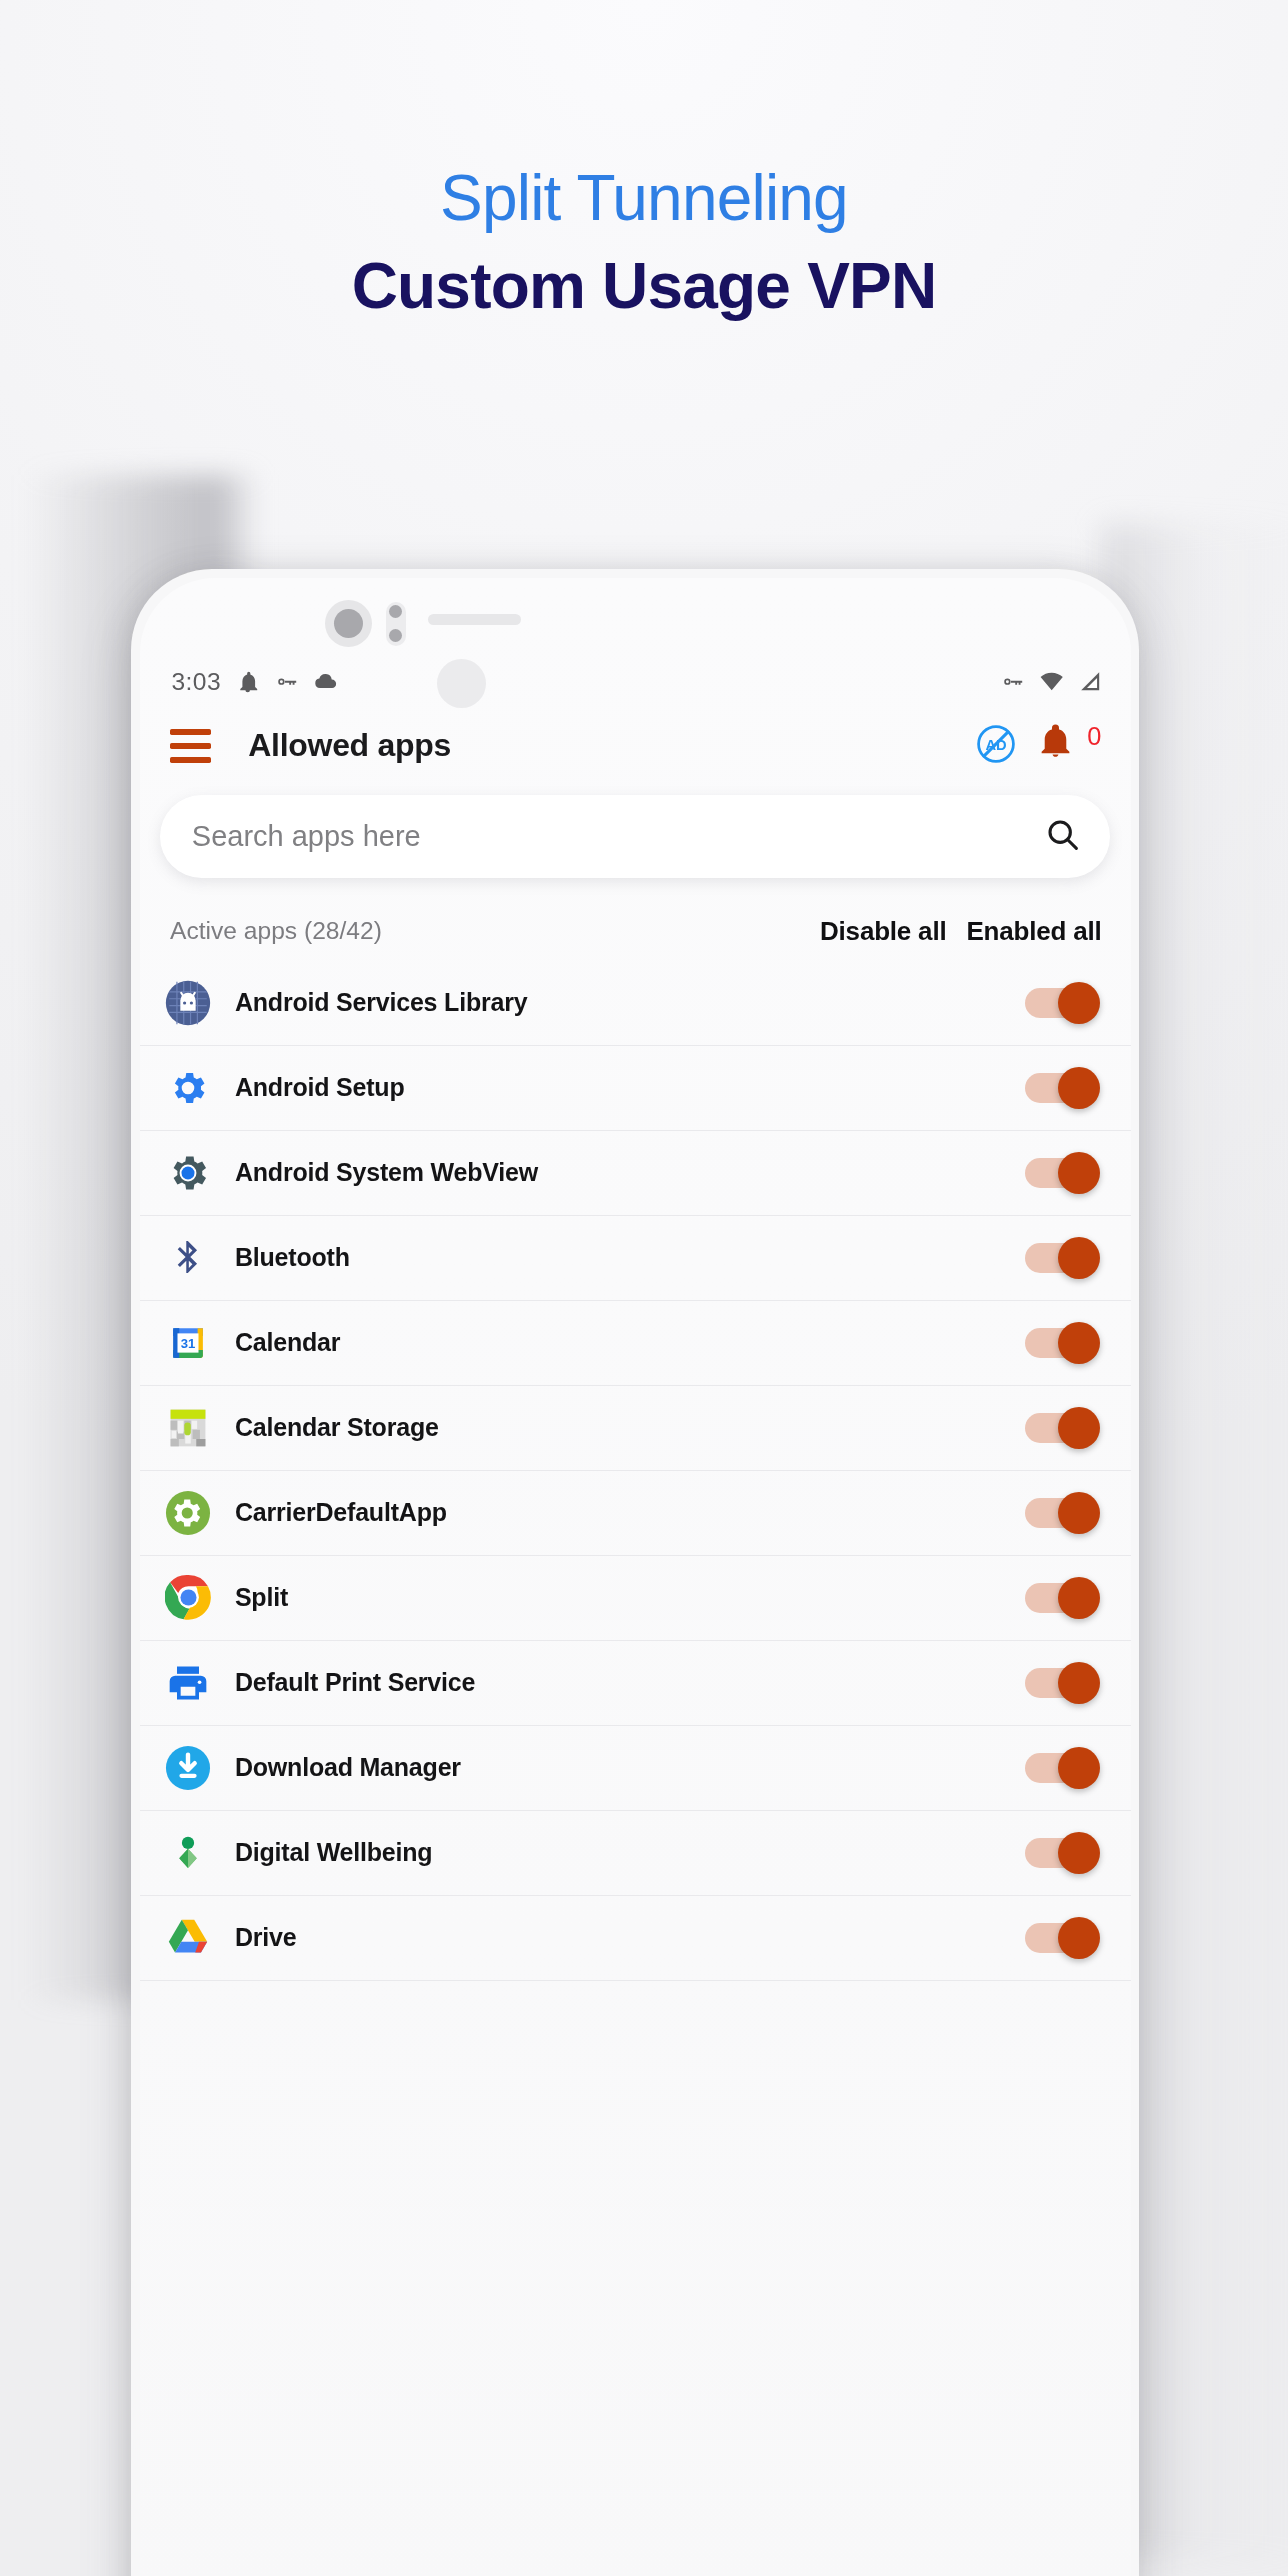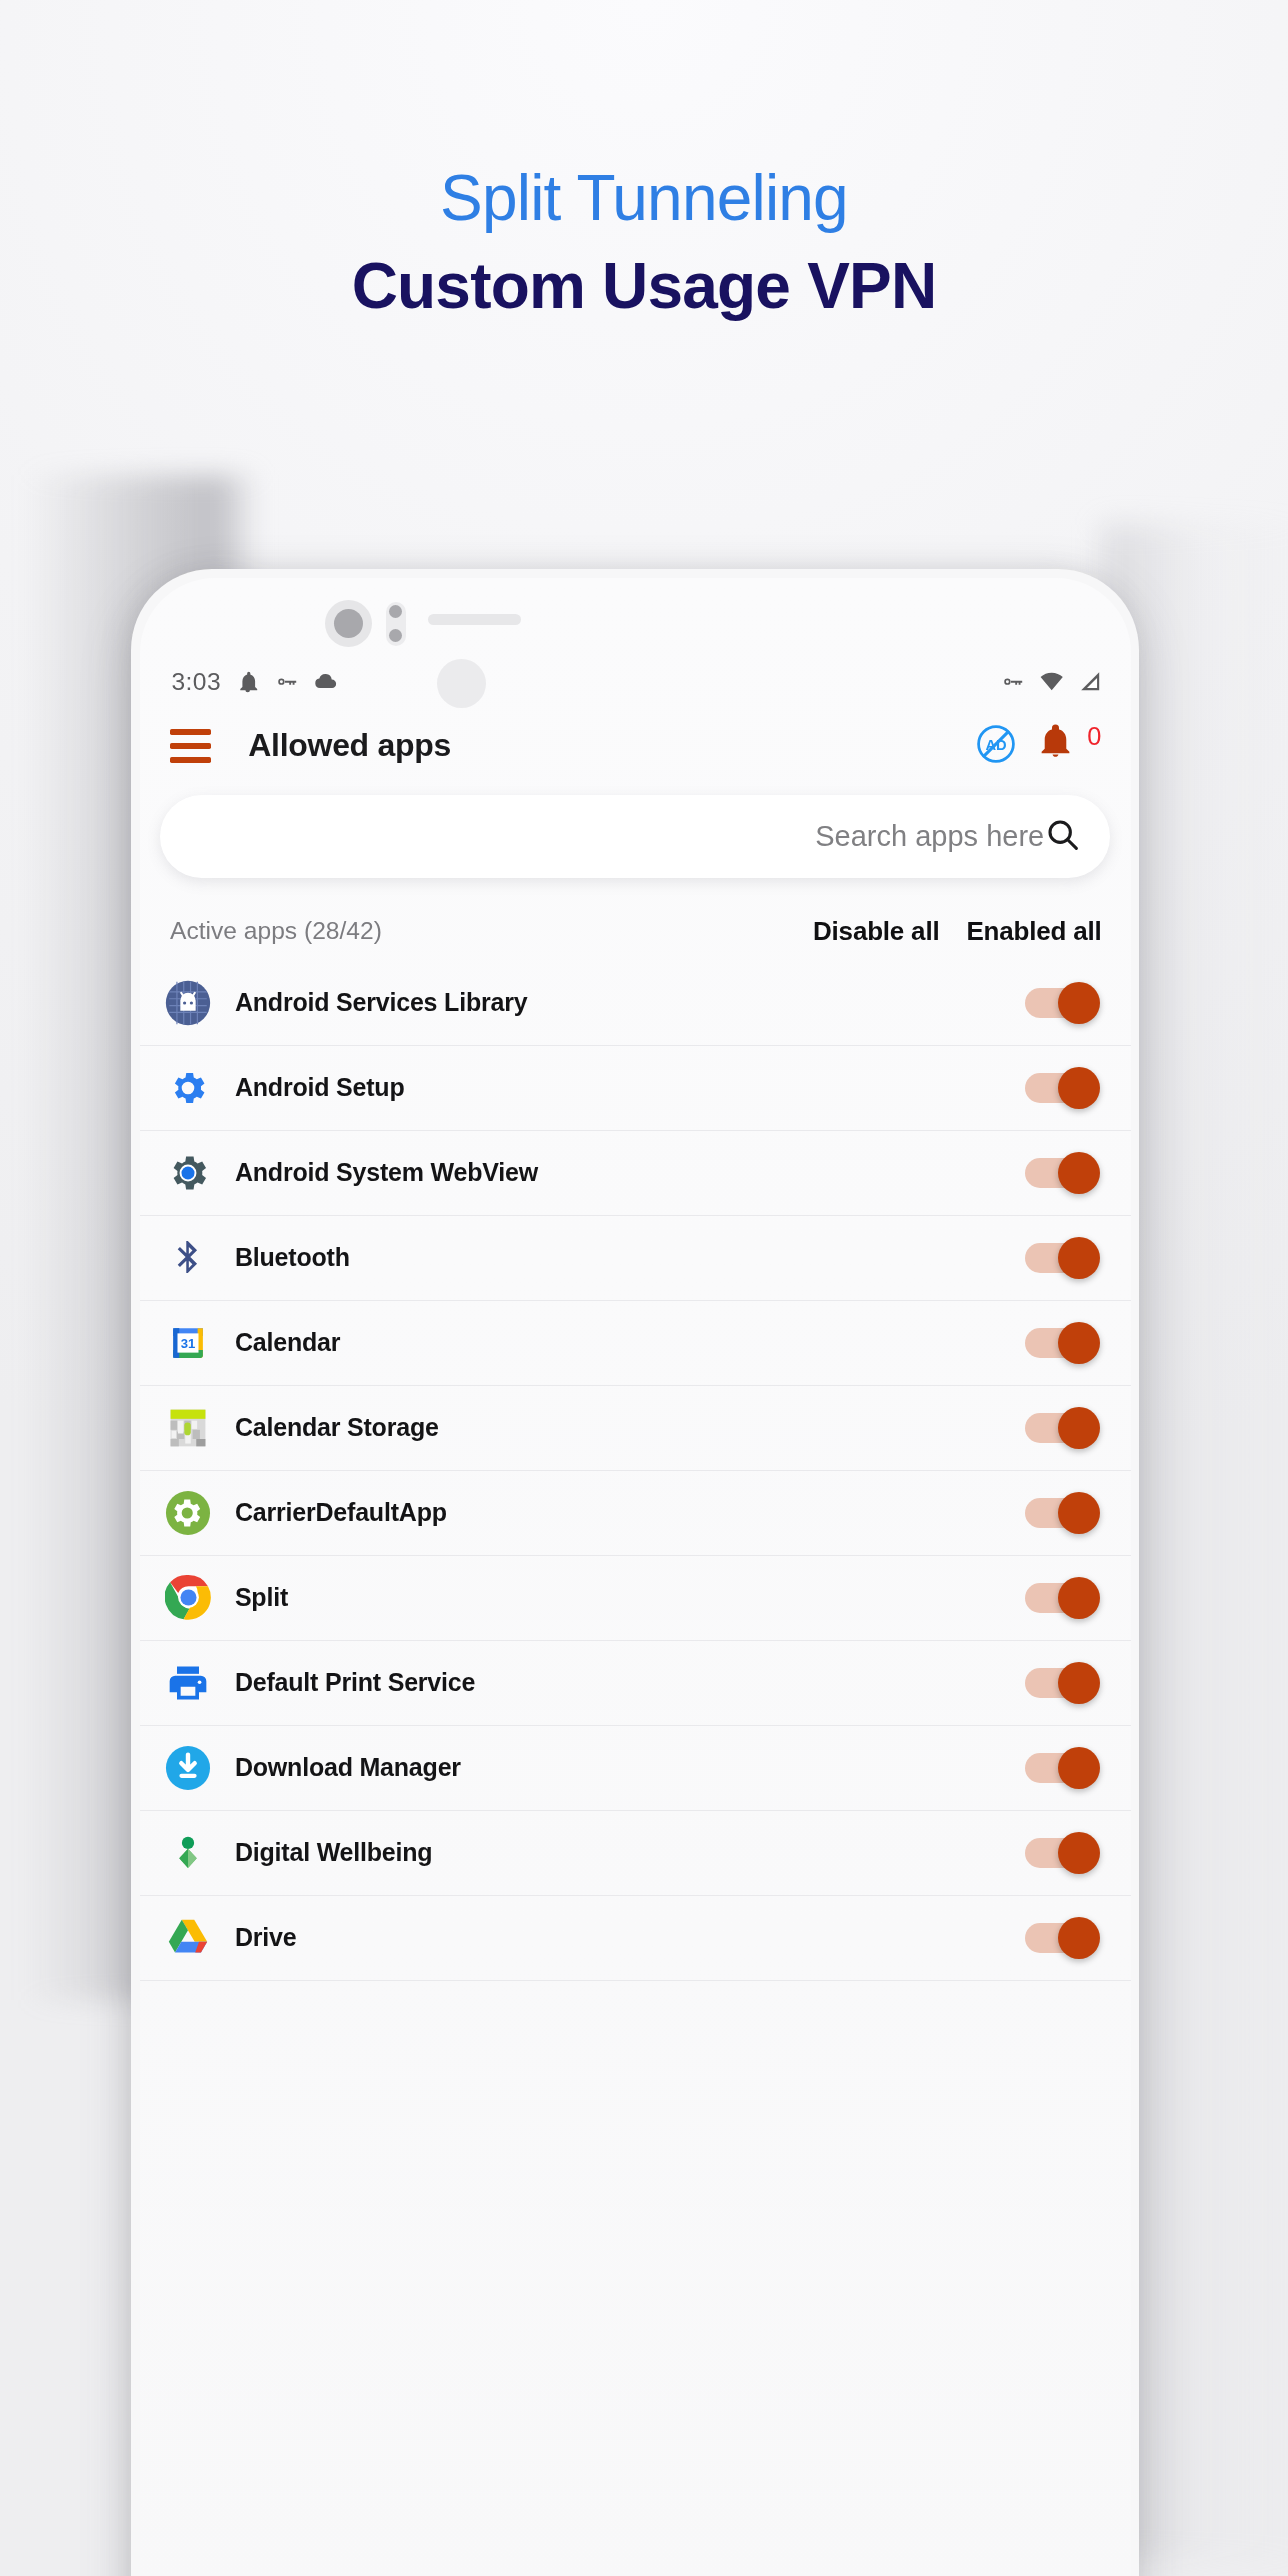--- a/index.html
+++ b/index.html
@@ -141,32 +141,32 @@
   
   .search-wrap { position:absolute; left:0; right:0; top: 217px; padding: 0 20.3px; }
   .search-box {
     height: 83px; border-radius: 51px; background: #ffffff;
     box-shadow: 0 4.2px 13.6px rgba(120,120,130,0.16);
     display:flex; align-items:center; padding: 0 29px 0 32px;
   }
   .search-input {
     flex:1; border:0; outline:0; background:transparent;
     font-family: "Liberation Sans", sans-serif;
-    font-size: 29px; color:#6d6d70;text-align:right;
+    font-size: 29px; color:#6d6d70;
   }
   .search-input::placeholder { color:#808083; }
 
   
   .controls {
     position: absolute; left:0; right:0; top: 324px;
     height: 59px; display:flex; align-items:center;
     padding: 0 29px 0 30.5px;
   }
   .active-count { font-size: 24.6px; color:#7c7c80; }
-  .ctl-actions { margin-left:auto; display:flex; align-items:center; gap: 27px; }
+  .ctl-actions { margin-left:auto; display:flex; align-items:center; gap: 20px; }
   .ctl-btn { font-size: 26px; font-weight: bold; color:#101012; letter-spacing:-0.2px; }
 
   
   .app-list {
     position:absolute; left:0; right:0; top: 383px; bottom: 0;
     overflow: hidden;
   }
   .app-row {
     height: 85px;
     display:flex; align-items:center;

